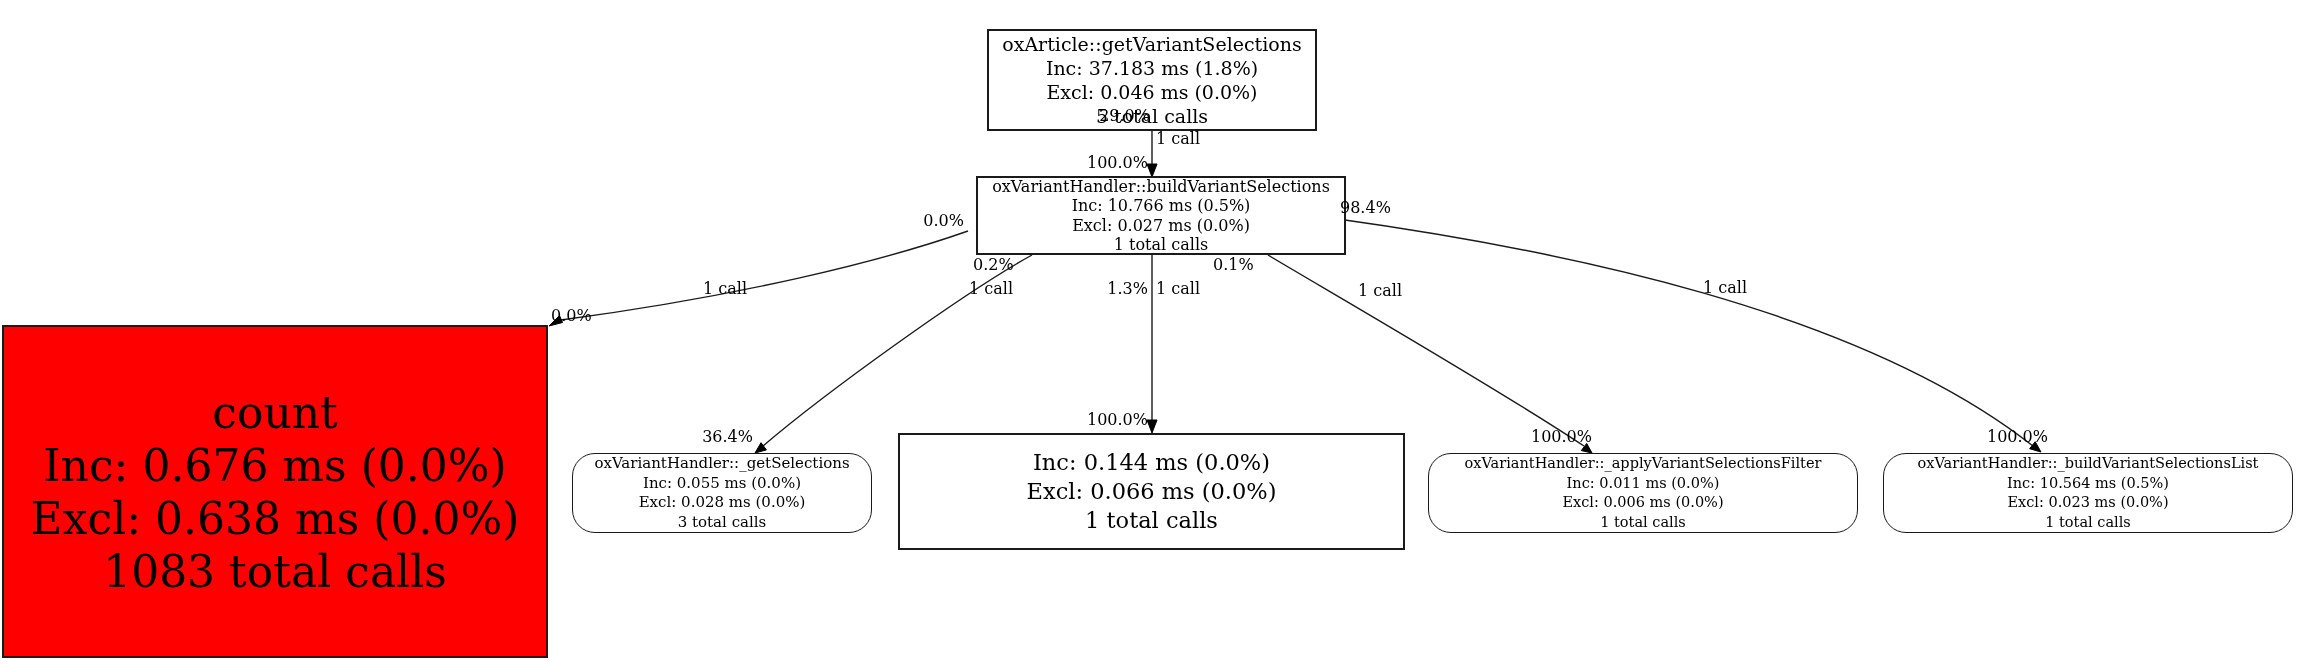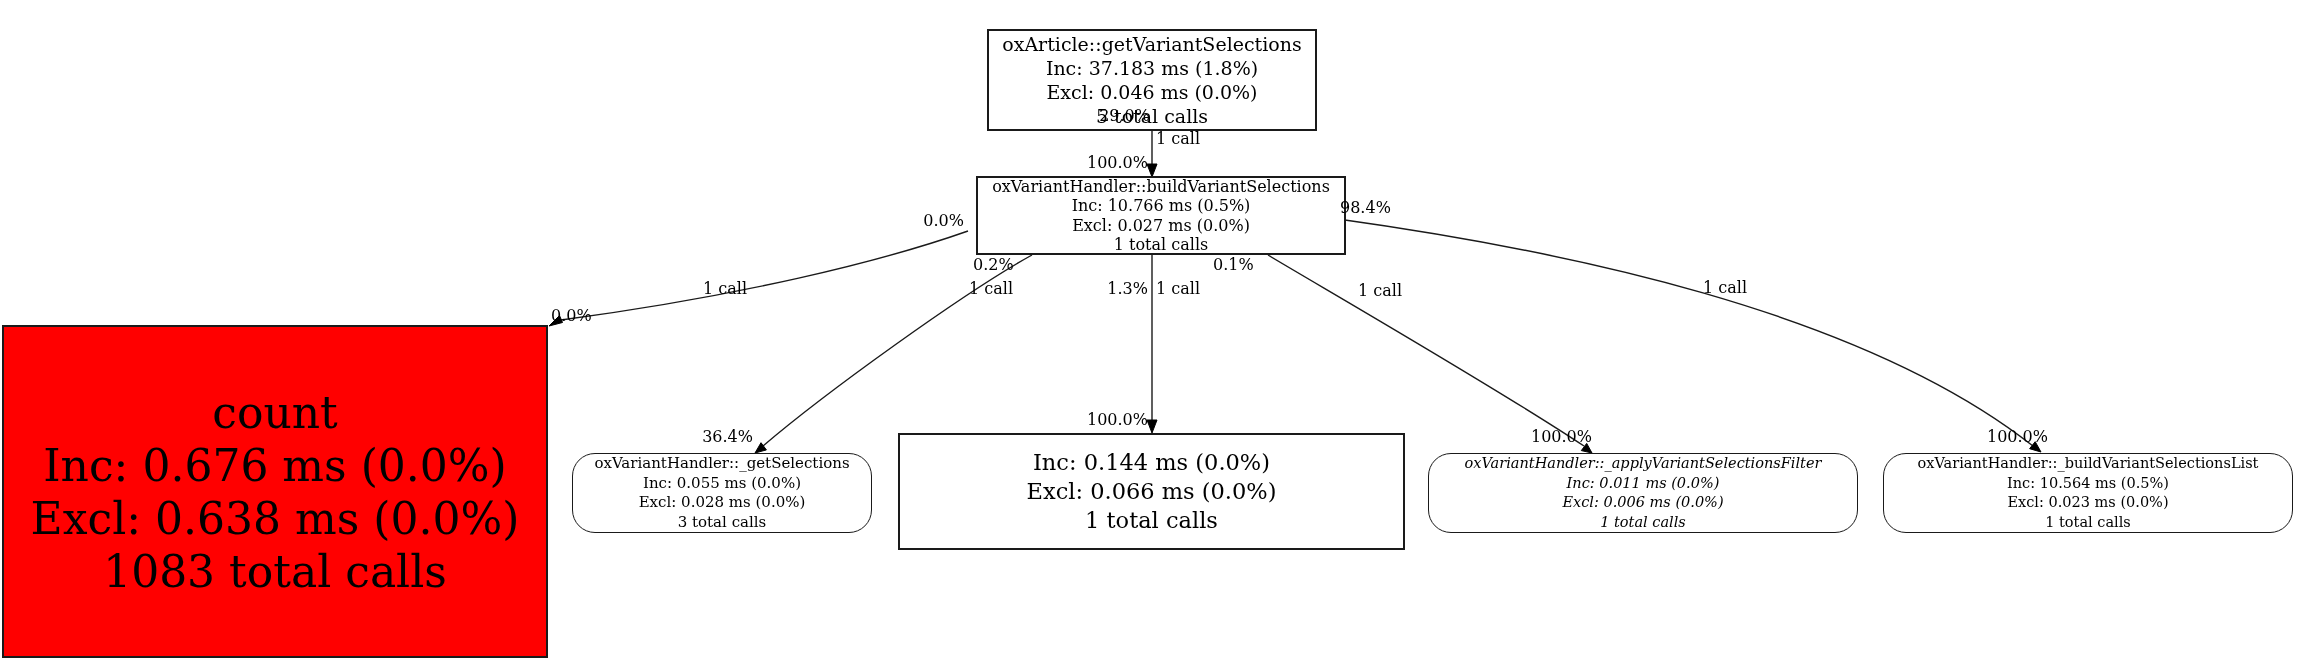--- a/index.html
+++ b/index.html
@@ -44,21 +44,21 @@
     overflow: hidden;
   }
   .node.small { border-width: 1.5px; border-radius: 23px; }
 
   
   #node-root   { left: 987px;  top: 3px;   width: 330px; height: 102px; font-size: 19px;  line-height: 24px; margin-top: 26px; }
   #node-build  { left: 968px;  top: 176px; width: 370px; height: 79px;  font-size: 16px;  line-height: 19.5px; margin-left: 8px; }
   #node-count  { left: 2px;    top: 325px; width: 546px; height: 333px; font-size: 44px;  line-height: 53px; background: #ff0000; }
   #node-getsel { left: 572px;  top: 453px; width: 300px; height: 80px;  font-size: 15px;  line-height: 19.5px; }
   #node-fillvs { left: 898px;  top: 433px; width: 507px; height: 117px; font-size: 22.5px; line-height: 29px; }
-  #node-applyf { left: 1428px; top: 453px; width: 430px; height: 80px;  font-size: 14.5px; line-height: 19.5px; font-style: italic; }
+  #node-applyf { left: 1428px; top: 453px; width: 430px; height: 80px;  font-size: 14.5px; line-height: 19.5px; }
   #node-buildl { left: 1883px; top: 453px; width: 410px; height: 80px;  font-size: 14.5px; line-height: 19.5px; }
 
   .edge-label {
     position: absolute;
     font-size: 16px;
     line-height: 19px;
     white-space: nowrap;
   }
 
   

